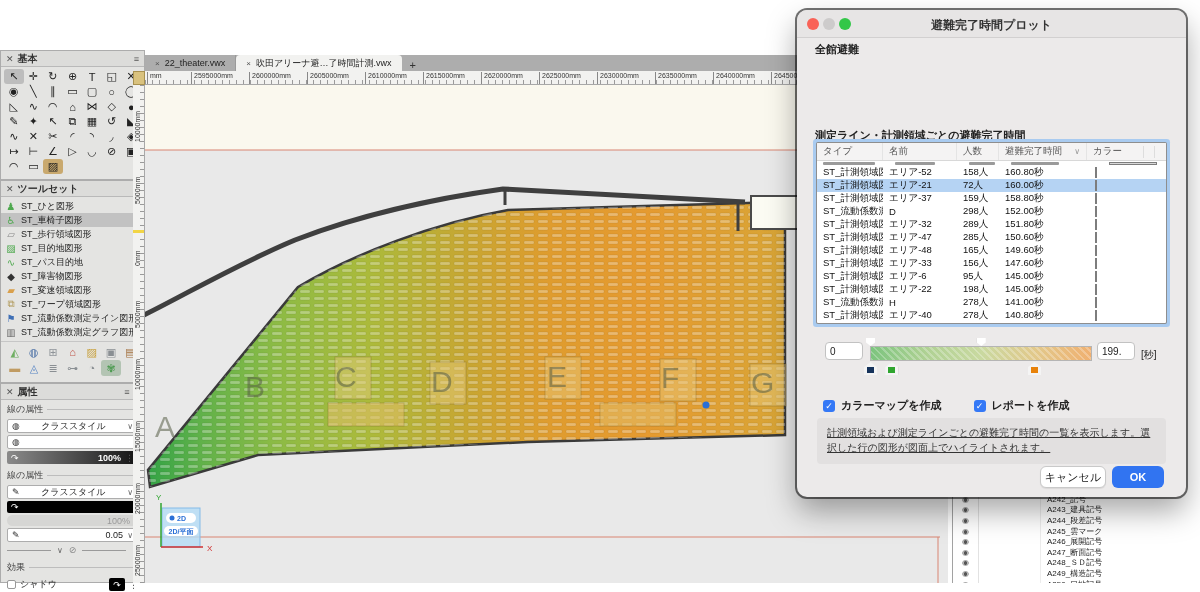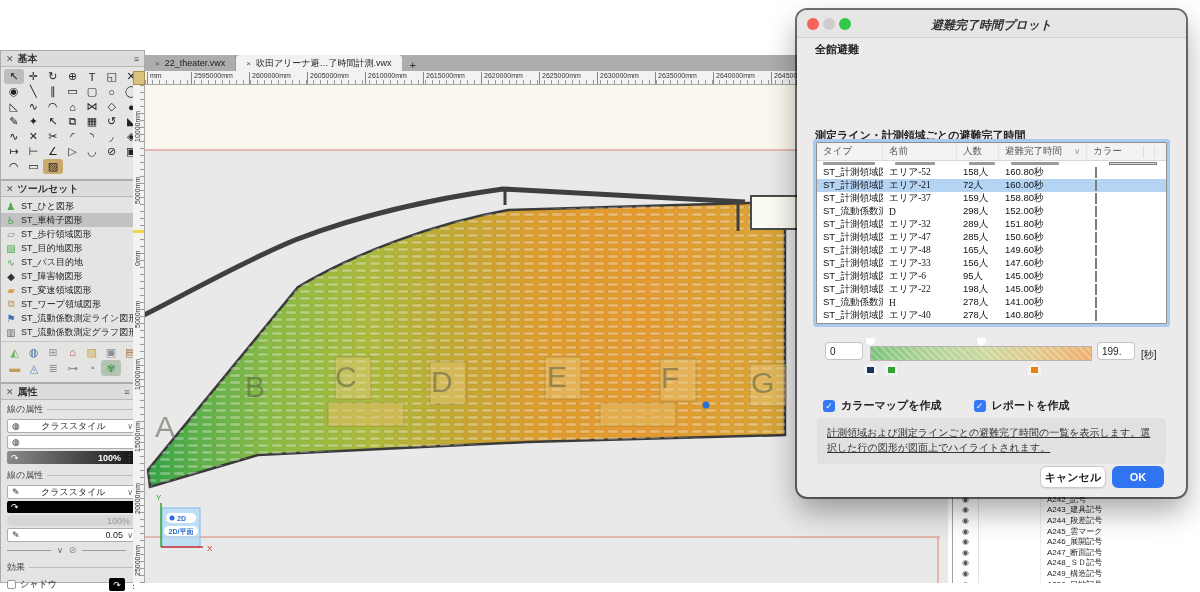--- a/index.html
+++ b/index.html
@@ -81,33 +81,33 @@
     font-size:8px; color:#333; z-index:9; }
   .statusbar .lt { position:absolute; left:8px; top:0px; }
   .statusbar .sx { position:absolute; left:928px; top:0px; }
   .statusbar .sy { position:absolute; left:1098px; top:0px; }
 
   
   .dialog { position:absolute; left:797px; top:10px; width:389px; height:487px; background:#ECEAEA; border-radius:10px;
     box-shadow:0 0 0 2px rgba(0,0,0,.55), 0 14px 30px rgba(0,0,0,.35); z-index:20; font-size:11px; color:#1a1a1a; }
   .dlg-titlebar { position:absolute; left:0; top:0; right:0; height:28px; background:#E7E5E5; border-bottom:1px solid #D2D0D0;
     border-radius:10px 10px 0 0; }
-  .dlg-title { position:absolute; left:0; right:0; top:7px; text-align:center; font-size:12px; font-weight:bold; color:#333;font-style:italic; }
+  .dlg-title { position:absolute; left:0; right:0; top:7px; text-align:center; font-size:12px; font-weight:bold; color:#333; }
   .light { position:absolute; top:8px; width:12px; height:12px; border-radius:50%; }
   .sec-label { position:absolute; left:18px; font-weight:bold; font-size:11px; color:#222; }
   .inset { position:absolute; background:#E2E0E0; border-radius:6px; }
   #bld-box { left:18px; top:46px; width:353px; height:64px; }
   .bld-row { position:absolute; left:36px; display:flex; }
   .bld-row .lb { width:86px; }
   .bld-row .vl { }
   .tbl-ring { position:absolute; left:20px; top:133px; width:349px; height:180px; background:#fff;
     box-shadow:0 0 0 1px #8E8E8E, 0 0 0 4px #A9CBF0; border-radius:1px; overflow:hidden; }
   .thead { height:18px; background:#F4F3F3; border-bottom:1px solid #D8D8D8; display:flex; align-items:center; font-size:9.5px; color:#555; }
   .tc { padding-left:6px; white-space:nowrap; overflow:hidden; }
-  .c0{width:66px;} .c1{width:74px;font-family:Liberation Serif, serif;} .c2{width:42px;} .c3{width:88px; position:relative;} .c4{flex:1; position:relative;}
+  .c0{width:66px;} .c1{width:74px;} .c2{width:42px;} .c3{width:88px; position:relative;} .c4{flex:1; position:relative;}
   .thead .tc { border-right:1px solid #E4E4E4; align-self:stretch; display:flex; align-items:center; }
   .thead .c4 { border-right:none; }
   .thead .chv { position:absolute; right:6px; color:#999; font-size:8px; }
   .hsep { position:absolute; top:3px; width:1px; height:12px; background:#DDD; }
   .trow { height:13px; display:flex; align-items:center; font-size:9.5px; color:#111; }
   .trow.sel { background:#B5D3F3; }
   .swatch { margin-left:8px; width:48px; height:9px; border:1px solid #7d7d7d; box-shadow:inset 0 0 0 1px #d9d9d9; }
   .trow.partial { height:5px; overflow:hidden; align-items:flex-start; }
   .pbar { height:3px; background:#9a9a9a; border-radius:1px; margin-top:1px; }
   .slider-row { position:absolute; left:0; top:330px; width:389px; height:40px; }
@@ -120,21 +120,21 @@
     clip-path:polygon(50% 0,100% 38%,100% 100%,0 100%,0 38%); filter:drop-shadow(0 0 1px #777);
     display:flex; justify-content:center; }
   .h-bot i { display:block; width:7px; height:6px; margin-top:5px; }
   .unit { position:absolute; left:344px; top:8px; font-size:10px; color:#222; }
   .cb-row { position:absolute; left:26px; top:388px; display:flex; gap:32px; }
   .cb-item { display:flex; align-items:center; gap:6px; font-size:11px; font-weight:bold; color:#222; }
   .cbx { width:12px; height:12px; border-radius:3px; background:#3478F6; color:#fff; font-size:9px; font-weight:bold;
     display:flex; align-items:center; justify-content:center; }
   #desc-box { left:20px; top:408px; width:349px; height:46px; border-radius:4px; font-size:10px; color:#333;
     padding:7px 10px; line-height:1.5;text-decoration:underline; }
-  .btn { position:absolute; top:456px; height:22px; border-radius:6px; font-size:11px; display:flex; align-items:center; justify-content:center;font-weight:bold; }
+  .btn { position:absolute; top:456px; height:22px; border-radius:6px; font-size:11px; display:flex; align-items:center; justify-content:center; }
   #btn-cancel { left:243px; width:66px; background:#fff; border:1px solid #C9C9C9; color:#222; box-shadow:0 1px 1px rgba(0,0,0,.08); }
   #btn-ok { left:315px; width:52px; background:#3174F1; color:#fff; font-weight:bold; }
 </style>
 </head>
 <body>
 
 <div class="app">
 
   <div class="palette" id="basic">
     <div class="pal-head">

